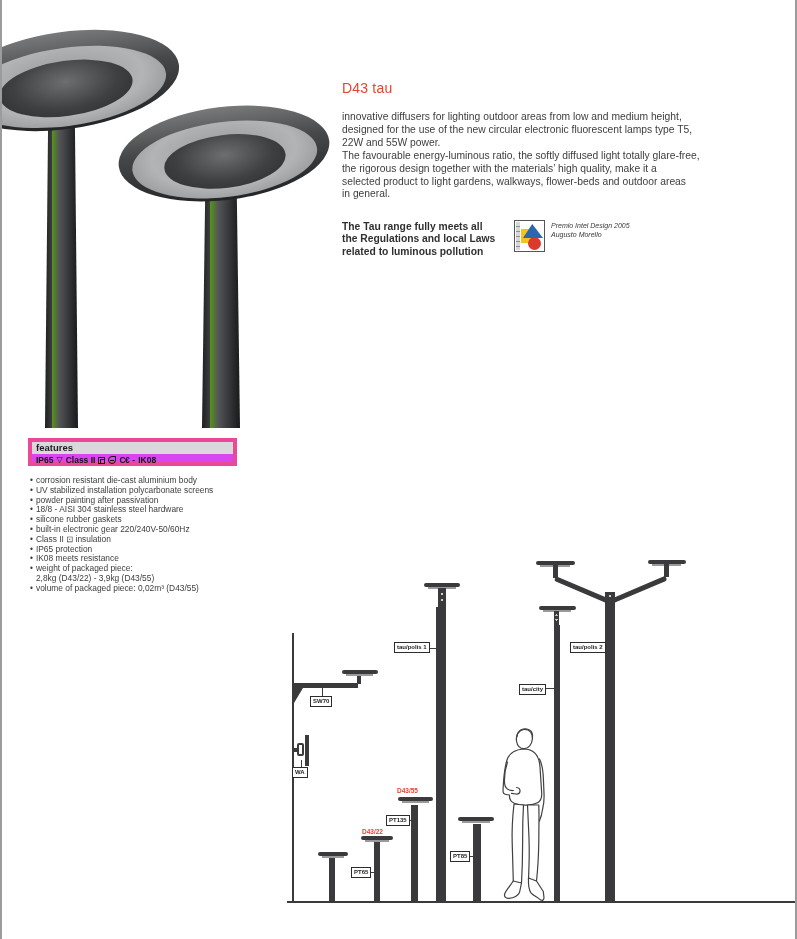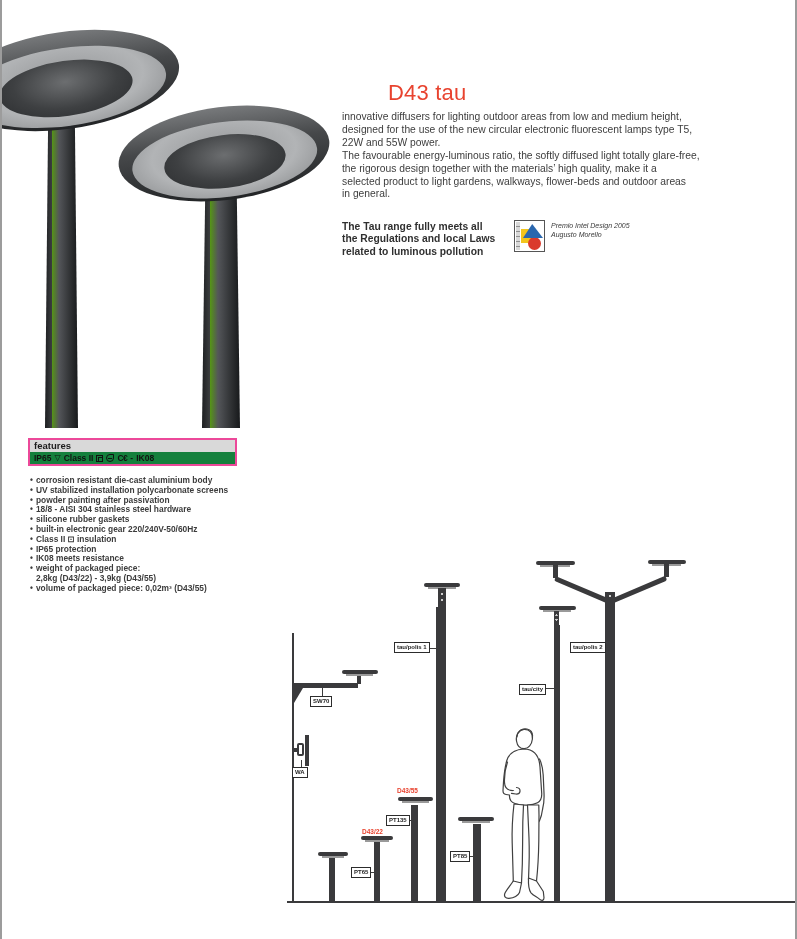--- a/index.html
+++ b/index.html
@@ -25,44 +25,44 @@
   .pole-photo.pl{left:43px;top:96px;width:33px;height:324px;clip-path:polygon(10% 0,90% 0,100% 100%,0 100%);}
   .pole-photo.pr{left:200px;top:170px;width:38px;height:250px;clip-path:polygon(9% 0,91% 0,100% 100%,0 100%);}
   .head{position:absolute;}
   .head .rim{position:absolute;inset:0;border-radius:50%;background:linear-gradient(180deg,#77797b 0%,#46484a 40%,#222426 100%);}
   .head .diff{position:absolute;left:6%;right:6%;top:16%;bottom:3%;border-radius:50%;background:radial-gradient(ellipse at 50% 42%,#939597 0%,#b2b4b6 55%,#808284 100%);}
   .head .cap{position:absolute;left:21%;right:21%;top:30%;bottom:13%;border-radius:50%;background:radial-gradient(ellipse at 50% 38%,#6c6e70 0%,#3e4042 55%,#292b2d 100%);}
   .head.hl{left:-52px;top:24px;width:230px;height:97px;transform:rotate(-8deg);}
   .head.hr{left:116px;top:99px;width:212px;height:93px;transform:rotate(-7deg);}
 
   
-  .title{left:342px;top:80px;font-size:22px;color:var(--red);letter-spacing:.2px;margin-left:46px;}
+  .title{left:342px;top:80px;font-size:14px;color:var(--red);letter-spacing:.2px;}
   .desc{left:342px;top:111px;width:445px;font-size:10.3px;line-height:12.9px;color:#3d3d3d;}
   .statement{left:342px;top:221px;width:220px;font-size:10.3px;line-height:12.4px;font-weight:bold;color:#303030;}
   .award{left:514px;top:220px;width:250px;display:flex;gap:6px;}
   .award-logo{position:relative;width:31px;height:32px;border:1px solid #555;background:#fff;flex:0 0 auto;}
   .award-strip{position:absolute;left:1px;top:1px;width:4px;height:28px;background:repeating-linear-gradient(180deg,#d8d8d8 0 4px,#8f8f8f 4px 5px);}
   .award-square{position:absolute;left:6px;top:8px;width:12px;height:14px;background:#f2c51d;}
   .award-circle{position:absolute;left:13px;top:16px;width:13px;height:13px;border-radius:50%;background:#da3a2c;}
   .award-tri{position:absolute;left:8px;top:3px;width:20px;height:14px;background:#2a67ae;clip-path:polygon(46% 0,100% 100%,0 100%);}
   .award-caption{font-size:7px;line-height:8.6px;font-style:italic;color:#3a3a3a;padding-top:2px;}
 
   
-  .features-box{left:28px;top:438px;width:209px;height:28px;border:2px solid #ec4899;background:#15803d;}
+  .features-box{left:28px;top:438px;width:209px;height:28px;border:4px solid #ec4899;background:#d946ef;}
   .features-header{height:12px;background:#d9d9d9;font-size:9.5px;font-weight:bold;color:#1c1c1c;line-height:12px;padding-left:4px;}
   .ratings{height:12px;display:flex;align-items:center;gap:3px;padding-left:4px;font-size:8.5px;font-weight:bold;color:#111;}
   .tri-icon{font-family:"DejaVu Sans",sans-serif;font-size:8px;line-height:8px;}
   .sqsq-icon{display:inline-block;width:7px;height:7px;border:1px solid #111;position:relative;}
   .sqsq-icon::after{content:"";position:absolute;left:1px;top:1px;width:3px;height:3px;border:1px solid #111;}
   .cert-icon{display:inline-block;width:8px;height:8px;border:1px solid #111;border-radius:50% 0 50% 50%;position:relative;}
   .cert-icon::after{content:"";position:absolute;left:1px;top:3px;width:4px;height:1px;background:#111;}
   .ce{letter-spacing:-.5px;}
 
   
-  .features-list{left:28px;top:476px;width:240px;list-style:none;font-weight:bold;}
+  .features-list{left:28px;top:476px;width:240px;list-style:none;}
   .features-list li{display:flex;font-size:8.4px;line-height:9.8px;color:#3c3c3c;}
   .features-list li::before{content:"\2022";margin:0 3px 0 2px;flex:0 0 auto;}
 
   
   .dk{background:var(--ink);}
   .lbl{position:absolute;border:1px solid var(--label-border);background:#fff;font-size:6px;font-weight:bold;line-height:7px;padding:1px 2px;color:#1d1d1d;white-space:nowrap;}
   .rlbl{position:absolute;color:var(--red);font-size:6.5px;font-weight:bold;white-space:nowrap;}
   .conn{position:absolute;background:#3c3c3c;}
   .disc{position:absolute;background:var(--ink);border-radius:2px;}
   .under{position:absolute;background:#9a9a9a;}

